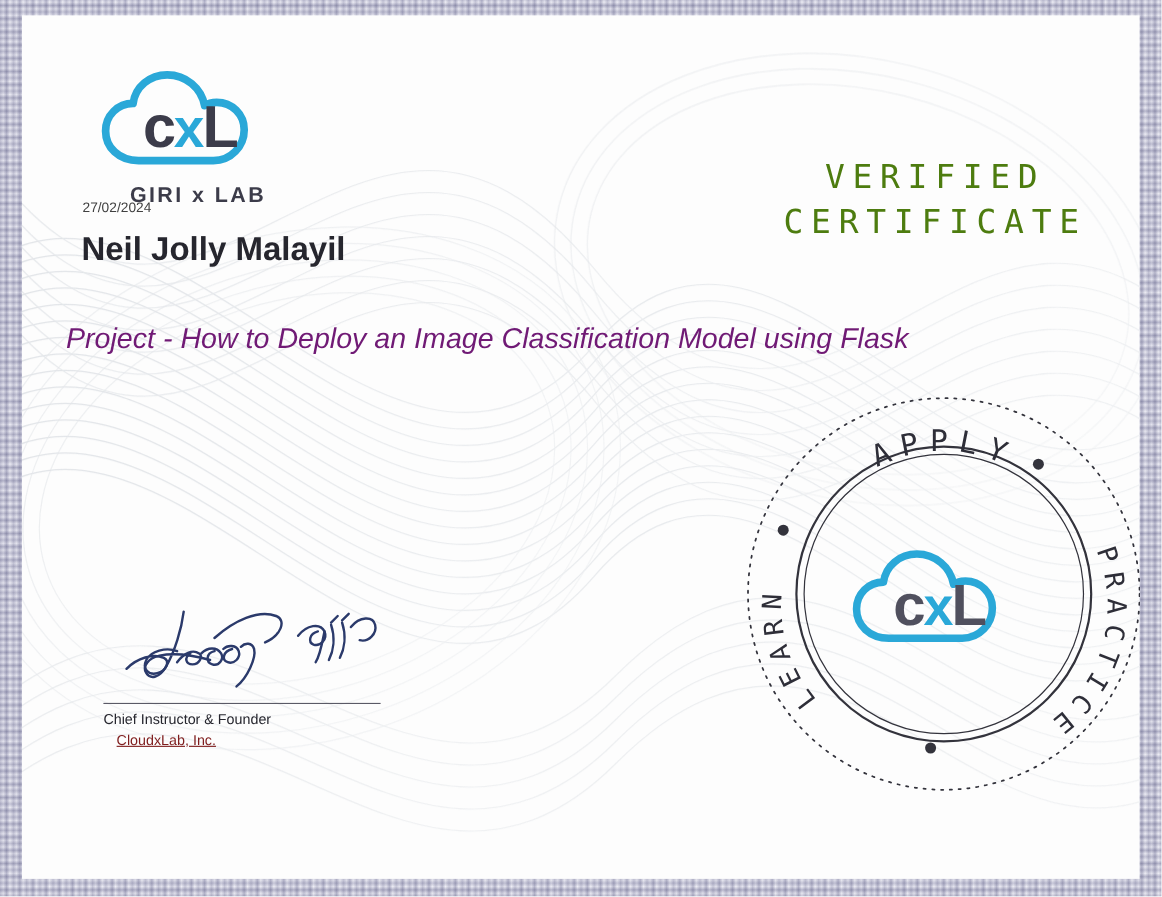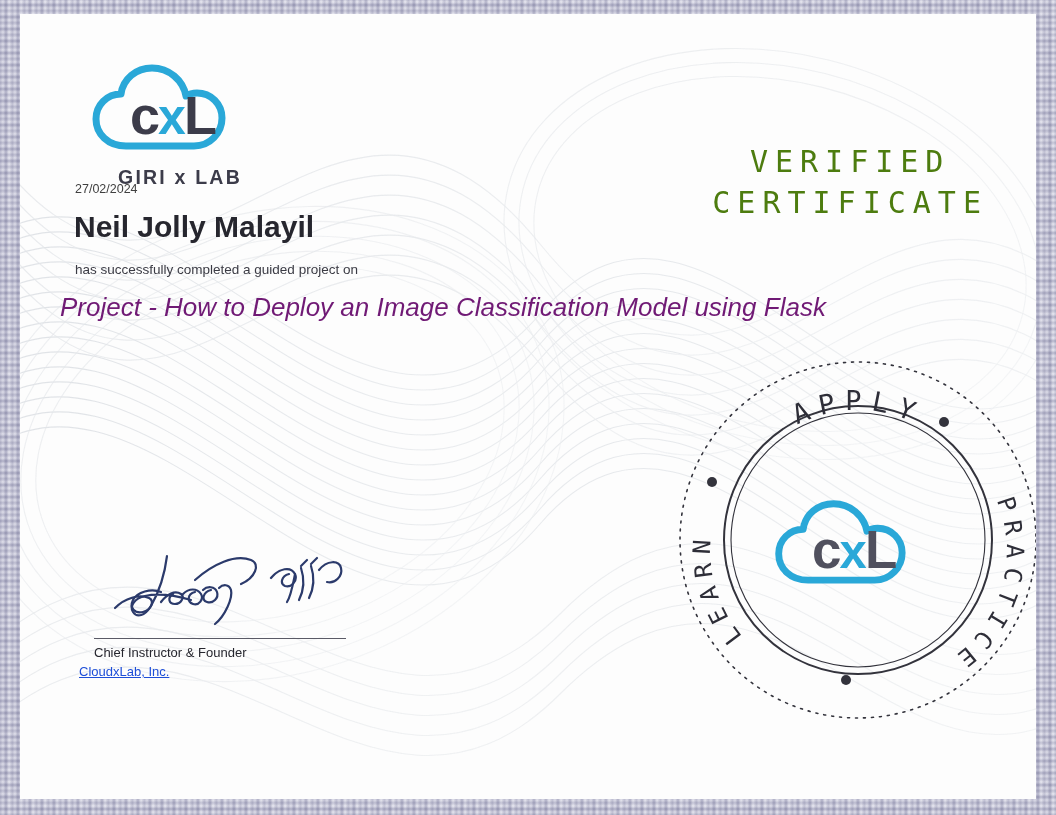--- a/index.html
+++ b/index.html
@@ -155,22 +155,22 @@
     letter-spacing: 0.2px;
   }
   .sig-role {
     font-size: 13px;
     color: #26262e;
     margin-left: 19px;
     margin-top: 4px;
   }
   .sig-company {
     font-size: 13px;
-    color: #1d4ed8;
-    margin-left: 4px;
+    color: #7f1d1d;
+    margin-left: 31px;
     margin-top: 4px;
     text-decoration: underline;
     cursor: pointer;
   }
 
   
   .seal {
     position: absolute;
     left: 648px;
     top: 336px;
@@ -263,21 +263,20 @@
         <div class="logo-wordmark">GIRI x LAB</div>
       </div>
 
       <div class="verified-block">
         <div class="verified-line1">VERIFIED</div>
         <div class="verified-line2">CERTIFICATE</div>
       </div>
 
       <div class="date">27/02/2024</div>
       <div class="recipient">Neil Jolly Malayil</div>
-      <div class="subtitle">has successfully completed a guided project on</div>
       <div class="project-title">Project - How to Deploy an Image Classification Model using Flask</div>
 
       <div class="signature-block">
         <svg class="signature-img" width="250" height="90" viewBox="0 0 250 90">
           <g fill="none" stroke="#2b3a6b" stroke-width="2.2" stroke-linecap="round">
             <path d="M72,12 C70,28 64,48 56,62 C50,72 42,74 38,68 C34,62 40,54 50,52
                      C64,49 82,52 96,56"></path>
             <path d="M20,64 C30,54 44,50 54,54 C60,57 56,66 48,68 C40,70 34,64 38,56
                      C42,48 56,44 66,48"></path>
             <path d="M66,58 C72,50 80,46 86,50 C90,53 86,60 80,60 C74,60 72,54 78,50"></path>

